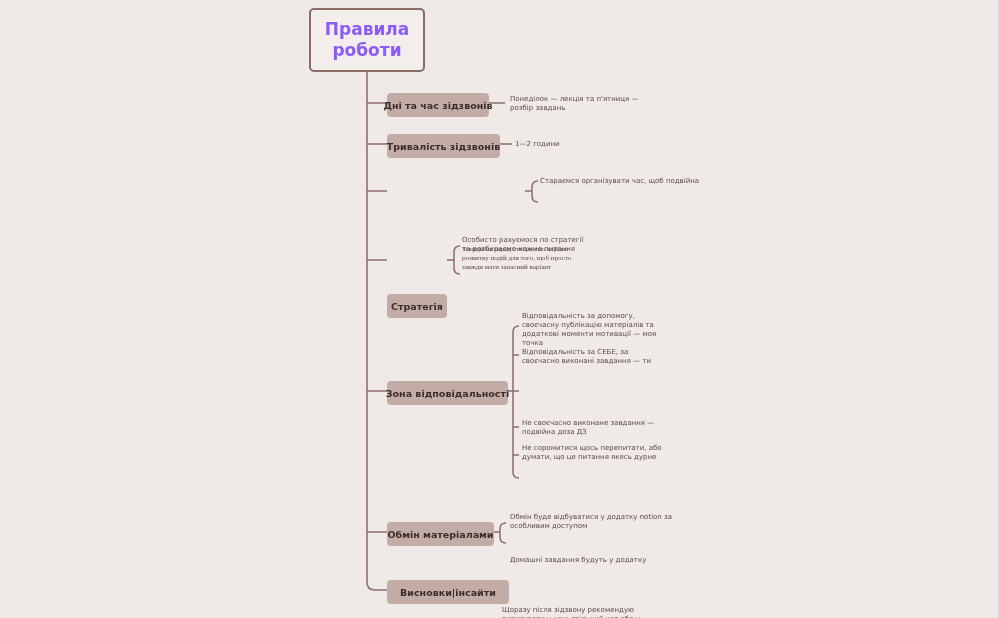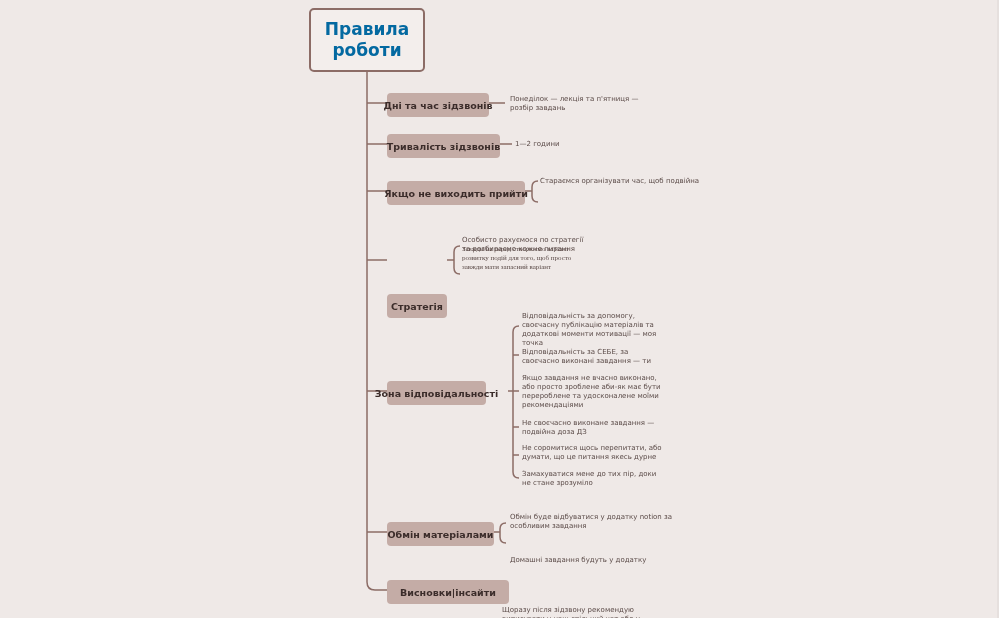--- a/index.html
+++ b/index.html
@@ -10,21 +10,21 @@
       position: relative;
     }
     .canvas { position: absolute; left: 0; top: 0; width: 999px; height: 618px; }
     .right-edge { position: absolute; right: 0; top: 0; width: 2px; height: 618px; background: #e6e0de; }
     svg.lines { position: absolute; left: 0; top: 0; width: 999px; height: 618px; }
     .root {
       position: absolute; left: 309px; top: 8px; width: 116px; height: 64px;
       border: 2px solid #8c6c66; border-radius: 5px; background: #f3eeec;
       box-sizing: border-box;
       display: flex; align-items: center; justify-content: center; text-align: center;
-      color: #0369a1; font-weight: bold; font-size: 17px; line-height: 21px;
+      color: #8b5cf6; font-weight: bold; font-size: 17px; line-height: 21px;
     }
     .root span { width: 90px; }
     .topic {
       position: absolute; height: 21px; background: #c4aca6; border-radius: 4px;
       color: #3b2c2a; font-weight: bold; font-size: 9.5px;
       display: flex; align-items: center; justify-content: center; white-space: nowrap;
       box-sizing: border-box; padding: 12px 8px;
     }
     .note {
       position: absolute; color: #5b4b48; font-size: 7px; line-height: 9px;
@@ -80,44 +80,39 @@
   <div class="topic" style="left:387px; top:93px; width:102px;">
     <span>Дні та час зідзвонів</span>
   </div>
   <div class="note" style="left:510px; top:95px; width:150px;">Понеділок — лекція та п'ятниця — розбір завдань</div>
 
   <div class="topic" style="left:387px; top:134px; width:113px;">
     <span>Тривалість зідзвонів</span>
   </div>
   <div class="note" style="left:515px; top:140px; width:80px;">1—2 години</div>
 
-  <div class="topic" style="left:387px; top:181px; width:138px;">
-    <span>Якщо не виходить прийти</span>
-  </div>
   <div class="note" style="left:540px; top:177px; width:160px;">Стараємся організувати час, щоб подвійна</div>
 
   <div class="topic" style="left:387px; top:249px; width:60px;margin-top:45px;">
     <span>Стратегія</span>
   </div>
   <div class="note" style="left:462px; top:236px; width:130px;">Особисто рахуємося по стратегії та розбираємо кожне питання</div>
   <div class="note" style="left:462px; top:245px; width:130px;font-family:Liberation Serif, serif;">Завжди на перед створюємо варіант розвитку подій для того, щоб просто завжди мати запасний варіант</div>
 
-  <div class="topic" style="left:387px; top:381px; width:99px;">
+  <div class="topic" style="left:387px; top:381px; width:121px;">
     <span>Зона відповідальності</span>
   </div>
   <div class="note" style="left:522px; top:312px; width:145px;">Відповідальність за допомогу, своєчасну публікацію матеріалів та додаткові моменти мотивації — моя точка</div>
   <div class="note" style="left:522px; top:348px; width:140px;">Відповідальність за СЕБЕ, за своєчасно виконані завдання — ти</div>
-  <div class="note" style="left:522px; top:374px; width:145px;">Якщо завдання не вчасно виконано, або просто зроблене аби-як має бути перероблене та удосконалене моїми рекомендаціями</div>
   <div class="note" style="left:522px; top:419px; width:140px;">Не своєчасно виконане завдання — подвійна доза ДЗ</div>
   <div class="note" style="left:522px; top:444px; width:140px;">Не соромитися щось перепитати, або думати, що це питання якесь дурне</div>
-  <div class="note" style="left:522px; top:470px; width:140px;">Замахуватися мене до тих пір, доки не стане зрозуміло</div>
 
   <div class="topic" style="left:387px; top:522px; width:107px;">
     <span>Обмін матеріалами</span>
   </div>
-  <div class="note" style="left:510px; top:513px; width:175px;">Обмін буде відбуватися у додатку notion за особливим завдання</div>
+  <div class="note" style="left:510px; top:513px; width:175px;">Обмін буде відбуватися у додатку notion за особливим доступом</div>
   <div class="note" style="left:510px; top:556px; width:170px;">Домашні завдання будуть у додатку</div>
 
   <div class="topic" style="left:387px; top:580px; width:122px;">
     <span>Висновки|інсайти</span>
   </div>
   <div class="note" style="left:502px; top:606px; width:140px;">Щоразу після зідзвону рекомендую виписувати у наш спільний чат або у додаток для себе інсайти або те, чого не знала раніше</div>
 </div>
 
 </body></html>

